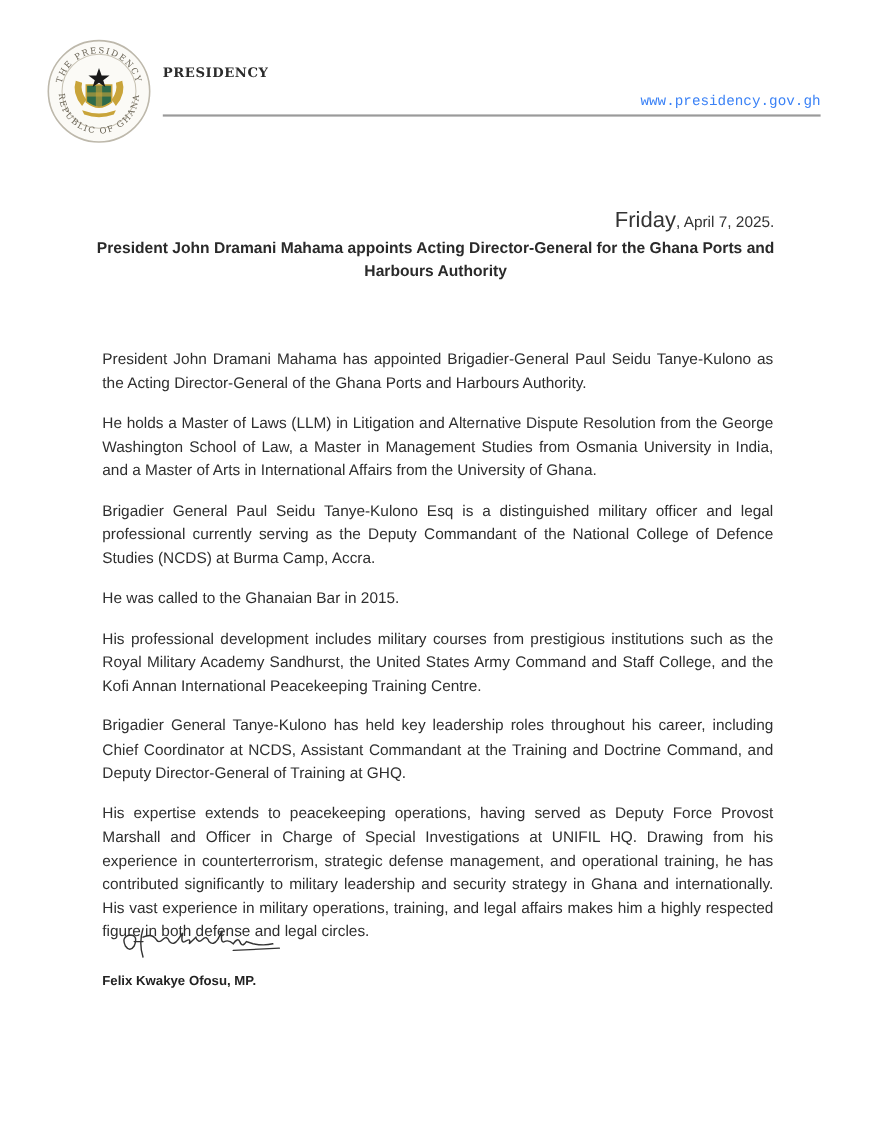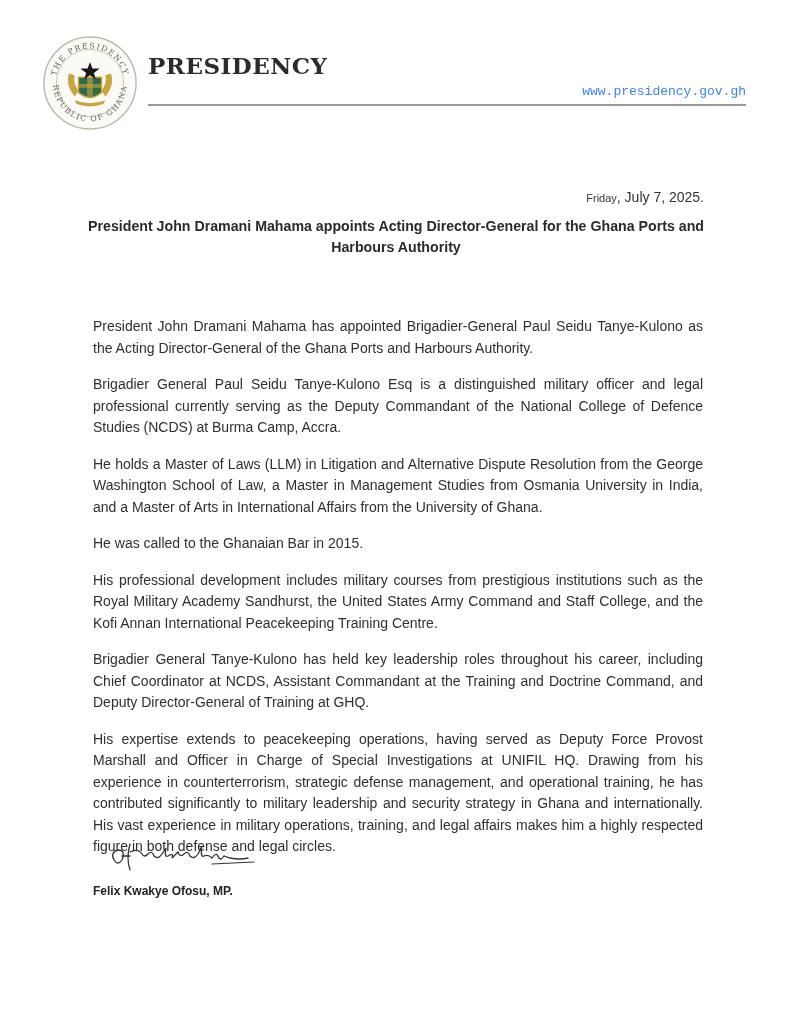--- a/index.html
+++ b/index.html
@@ -1,27 +1,27 @@
 <!DOCTYPE html>
 <html><head>
   <meta charset="utf-8">
   <style>
     html, body { margin: 0; padding: 0; background: #ffffff; }
     body { width: 792px; height: 1024px; position: relative; overflow: hidden; font-family: "Liberation Sans", sans-serif; color: #222; }
 
     .header { position: absolute; left: 0; top: 0; width: 792px; height: 150px; }
     .seal { position: absolute; left: 42px; top: 35px; width: 96px; height: 96px; }
     .brand { position: absolute; left: 148px; top: 56px; font-family: "DejaVu Serif", serif; font-weight: bold; color: #2b2b2b; letter-spacing: 0.5px; }
-    .brand .l1 { font-size: 23px; line-height: 20px; }
+    .brand .l1 { font-size: 12px; line-height: 20px; }
     .brand .l2 { font-size: 19px; line-height: 20px; }
     .header-rule { position: absolute; left: 148px; top: 104px; width: 598px; height: 2px; background: #9a9a9a; }
     .website { position: absolute; right: 46px; top: 84px; font-family: Liberation Mono, monospace; font-size: 13px; color: #3b82f6; }
 
     .date { position: absolute; right: 88px; top: 189px; font-size: 14px; color: #333; }
-    .date .day { font-size: 11px; text-align: right; }
+    .date .day { font-size: 20px; text-align: right; }
 
     .title { position: absolute; left: 80px; width: 632px; top: 216px; text-align: center; font-weight: bold; font-size: 14.2px; line-height: 21px; color: #2a2a2a; }
 
     .body { position: absolute; left: 93px; width: 610px; top: 290px; font-size: 14px; line-height: 21.5px; color: #2f2f2f; margin-top: 26px; }
     .body p { margin: 0 0 15px 0; text-align: justify; }
 
     .signature { position: absolute; left: 108px; top: 838px; width: 150px; height: 40px; }
     .signoff { position: absolute; left: 93px; top: 880px; font-weight: bold; font-size: 12px; line-height: 22px; color: #222; }
   </style>
 </head>
@@ -54,28 +54,28 @@
     <path d="M34 68 Q50 74 66 68 L64 72 Q50 77 36 72 Z" fill="#c9a43a"></path>
   </svg>
 
   <div class="brand">
     <div class="l1">PRESIDENCY</div>
   </div>
   <div class="website">www.presidency.gov.gh</div>
   <div class="header-rule"></div>
 </div>
 
-<div class="date"><span class="day">Friday</span><span>, July 7, 2025.</span></div>
+<div class="date"><span class="day">Friday</span><span>, April 7, 2025.</span></div>
 
 <div class="title">President John Dramani Mahama appoints Acting Director-General for the Ghana Ports and Harbours Authority</div>
 
 <div class="body">
   <p>President John Dramani Mahama has appointed Brigadier-General Paul Seidu Tanye-Kulono as the Acting Director-General of the Ghana Ports and Harbours Authority.</p>
+  <p>He holds a Master of Laws (LLM) in Litigation and Alternative Dispute Resolution from the George Washington School of Law, a Master in Management Studies from Osmania University in India, and a Master of Arts in International Affairs from the University of Ghana.</p>
   <p>Brigadier General Paul Seidu Tanye-Kulono Esq is a distinguished military officer and legal professional currently serving as the Deputy Commandant of the National College of Defence Studies (NCDS) at Burma Camp, Accra.</p>
-  <p>He holds a Master of Laws (LLM) in Litigation and Alternative Dispute Resolution from the George Washington School of Law, a Master in Management Studies from Osmania University in India, and a Master of Arts in International Affairs from the University of Ghana.</p>
   <p>He was called to the Ghanaian Bar in 2015.</p>
   <p>His professional development includes military courses from prestigious institutions such as the Royal Military Academy Sandhurst, the United States Army Command and Staff College, and the Kofi Annan International Peacekeeping Training Centre.</p>
   <p>Brigadier General Tanye-Kulono has held key leadership roles throughout his career, including Chief Coordinator at NCDS, Assistant Commandant at the Training and Doctrine Command, and Deputy Director-General of Training at GHQ.</p>
   <p>His expertise extends to peacekeeping operations, having served as Deputy Force Provost Marshall and Officer in Charge of Special Investigations at UNIFIL HQ. Drawing from his experience in counterterrorism, strategic defense management, and operational training, he has contributed significantly to military leadership and security strategy in Ghana and internationally. His vast experience in military operations, training, and legal affairs makes him a highly respected figure in both defense and legal circles.</p>
 </div>
 
 <svg class="signature" viewBox="0 0 150 40">
   <path d="M6 22 Q2 14 10 12 Q18 12 14 22 Q10 28 6 22 M14 18 L22 18 M22 6 Q18 20 22 32 M22 14 Q30 10 34 16 Q36 20 40 16 Q44 12 46 18 Q50 22 54 16 L58 10 Q56 20 60 18 Q66 14 64 20 L70 14 Q72 20 76 16 Q80 12 82 18 Q86 22 90 16 L94 8 Q92 20 96 18 Q100 16 104 20 Q108 14 110 18 Q112 24 116 18 L122 20 Q132 22 140 20" fill="none" stroke="#333" stroke-width="1.3" stroke-linecap="round"></path>
   <path d="M104 26 L146 24" fill="none" stroke="#333" stroke-width="1.2" stroke-linecap="round"></path>
 </svg>

